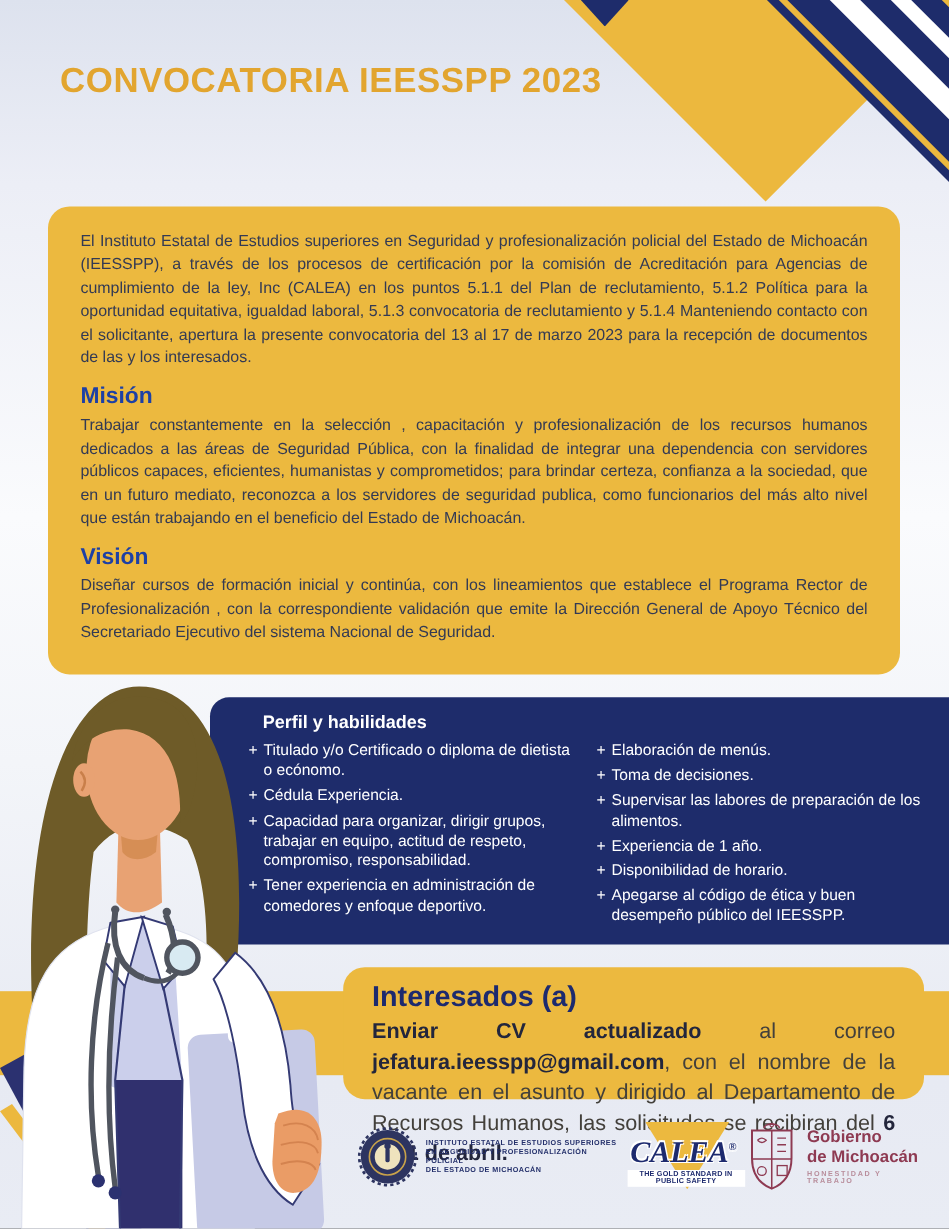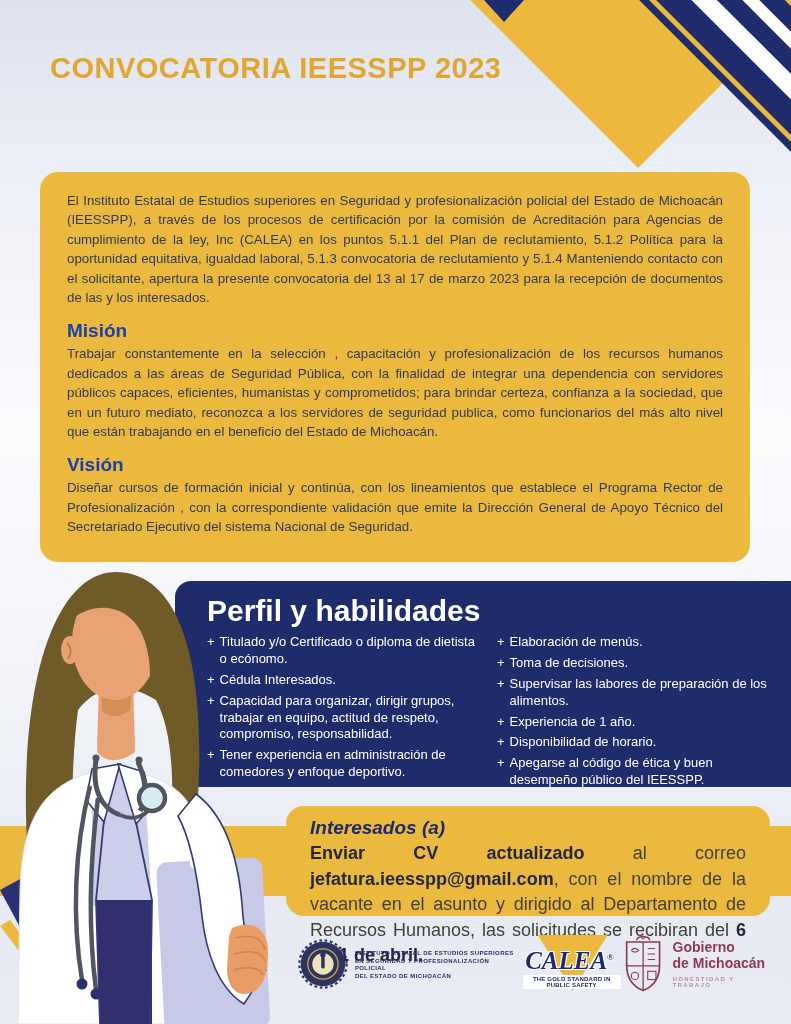--- a/index.html
+++ b/index.html
@@ -21,31 +21,31 @@
   .kicker{font-size:29px;font-weight:bold;color:#e2a52f;letter-spacing:.5px;}
   .big-title{font-size:64px;font-weight:bold;color:#1d2a6e;letter-spacing:0;margin-top:1px;-webkit-text-stroke:1.5px #1d2a6e;}
   
   .intro-box{position:absolute;left:40px;top:172px;width:710px;height:390px;background:#ecb93f;border-radius:18px;
     padding:19px 27px 14px 27px;overflow:hidden;}
   .intro-box p{font-size:13.3px;line-height:1.46;color:#333a54;text-align:justify;}
   .sec-heading{font-size:19px;font-weight:bold;color:#1d40a5;margin:13px 0 2px 0;}
   
   .perfil-box{position:absolute;left:175px;top:581px;width:616px;height:206px;background:#1e2c6b;
     border-radius:16px 0 0 16px;padding:13px 14px 10px 32px;color:#fff;}
-  .perfil-title{font-size:30px;font-weight:bold;margin-bottom:6px;}
+  .perfil-title{font-size:15px;font-weight:bold;margin-bottom:6px;margin-left:12px;}
   .perfil-cols{display:flex;gap:22px;}
   .col-left{width:268px;}
   .col-right{flex:1;}
   .p-item{display:flex;gap:5px;font-size:13px;line-height:1.3;margin-bottom:4px;}
   .p-item .plus{flex:0 0 auto;}
   
   .gold-band{position:absolute;left:0;top:826px;width:791px;height:70px;background:#ecb93f;}
   .interesados-box{position:absolute;left:286px;top:806px;width:484px;height:110px;background:#ecb93f;border-radius:18px;
     padding:11px 24px;}
-  .int-title{font-size:19px;font-weight:bold;color:#1d2a6e;margin-bottom:2px;font-style:italic;}
+  .int-title{font-size:24px;font-weight:bold;color:#1d2a6e;margin-bottom:2px;}
   .int-text{font-size:18px;line-height:1.42;color:#43403b;text-align:justify;}
   .int-text b{color:#23263c;}
   
   .footer-logos{position:absolute;left:298px;top:930px;width:474px;height:68px;display:flex;align-items:center;justify-content:space-between;}
   .logo-ieesspp{display:flex;align-items:center;gap:7px;}
   .ie-word{font-size:26px;font-weight:bold;font-style:italic;color:#24306b;letter-spacing:1px;line-height:1;
     border-bottom:3px solid #c43b3b;padding-bottom:1px;}
   .ie-sub{font-size:6px;font-weight:bold;color:#24306b;letter-spacing:.4px;line-height:1.25;margin-top:2px;}
   .logo-calea{position:relative;width:112px;height:62px;}
   .calea-tri{position:absolute;left:22px;top:2px;width:70px;height:56px;background:#ecb93f;clip-path:polygon(0 0,100% 0,50% 100%);}
@@ -90,21 +90,21 @@
   <div class="perfil-box">
     <div class="perfil-title">Perfil y habilidades</div>
     <div class="perfil-cols">
       <div class="col-left">
         <div class="p-item">
             <span class="plus">+</span>
             <span>Titulado y/o Certificado o diploma de dietista o ecónomo.</span>
           </div>
         <div class="p-item">
             <span class="plus">+</span>
-            <span>Cédula Interesados.</span>
+            <span>Cédula Experiencia.</span>
           </div>
         <div class="p-item">
             <span class="plus">+</span>
             <span>Capacidad para organizar, dirigir grupos, trabajar en equipo, actitud de respeto, compromiso, responsabilidad.</span>
           </div>
         <div class="p-item">
             <span class="plus">+</span>
             <span>Tener experiencia en administración de comedores y enfoque deportivo.</span>
           </div>
       </div>

